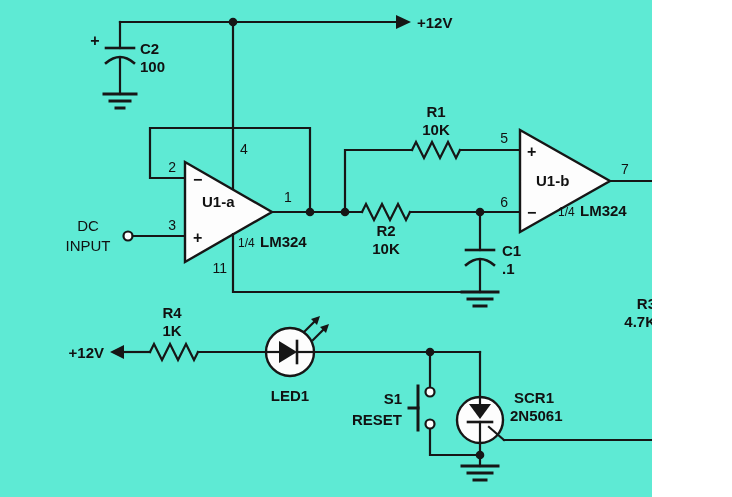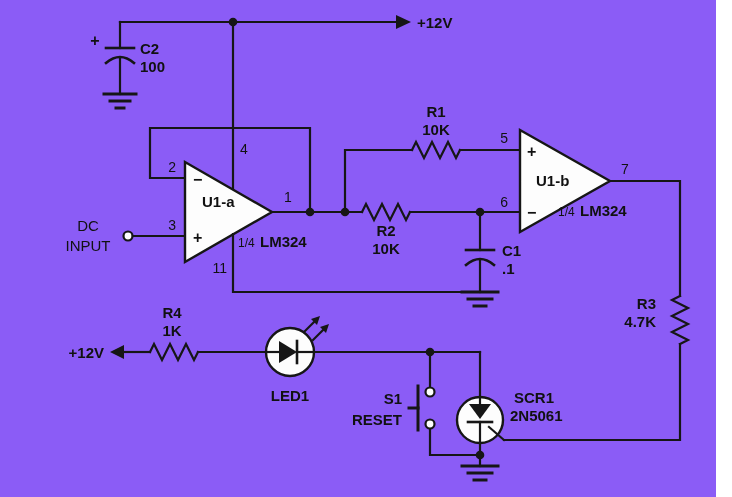--- a/index.html
+++ b/index.html
@@ -1,16 +1,16 @@
 <!DOCTYPE html>
 <html><head>
 <meta charset="utf-8">
 <style>
   html,body{margin:0;padding:0;background:#ffffff;}
-  .stage{position:relative;width:716px;height:497px;background:#8b5cf6;overflow:hidden;}
+  .stage{position:relative;width:652px;height:497px;background:#5eead4;overflow:hidden;}
   svg{display:block;}
   .wire{stroke:#161616;stroke-width:2.2;fill:none;stroke-linecap:square;stroke-linejoin:miter;}
   .plate{stroke:#161616;stroke-width:2.6;fill:none;stroke-linecap:square;}
   .gnd{stroke:#161616;stroke-width:3;fill:none;stroke-linecap:square;}
   .open{fill:#fdfdfd;stroke:#161616;stroke-width:2.2;}
   .solid{fill:#161616;stroke:none;}
   .body{fill:#fdfdfd;stroke:#161616;stroke-width:2.4;stroke-linejoin:miter;}
   text{font-family:"Liberation Sans","DejaVu Sans",sans-serif;fill:#111111;}
   .ref{font-size:15px;font-weight:700;}
   .pin{font-size:14px;font-weight:400;}

